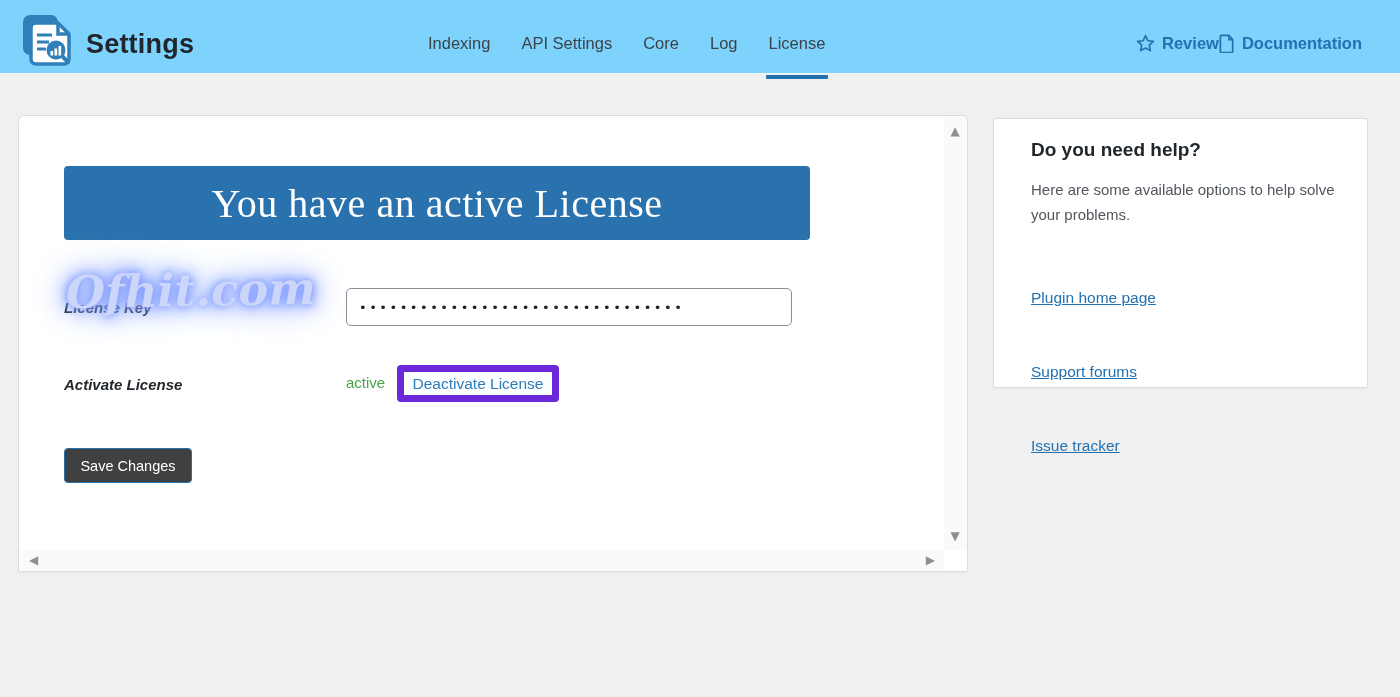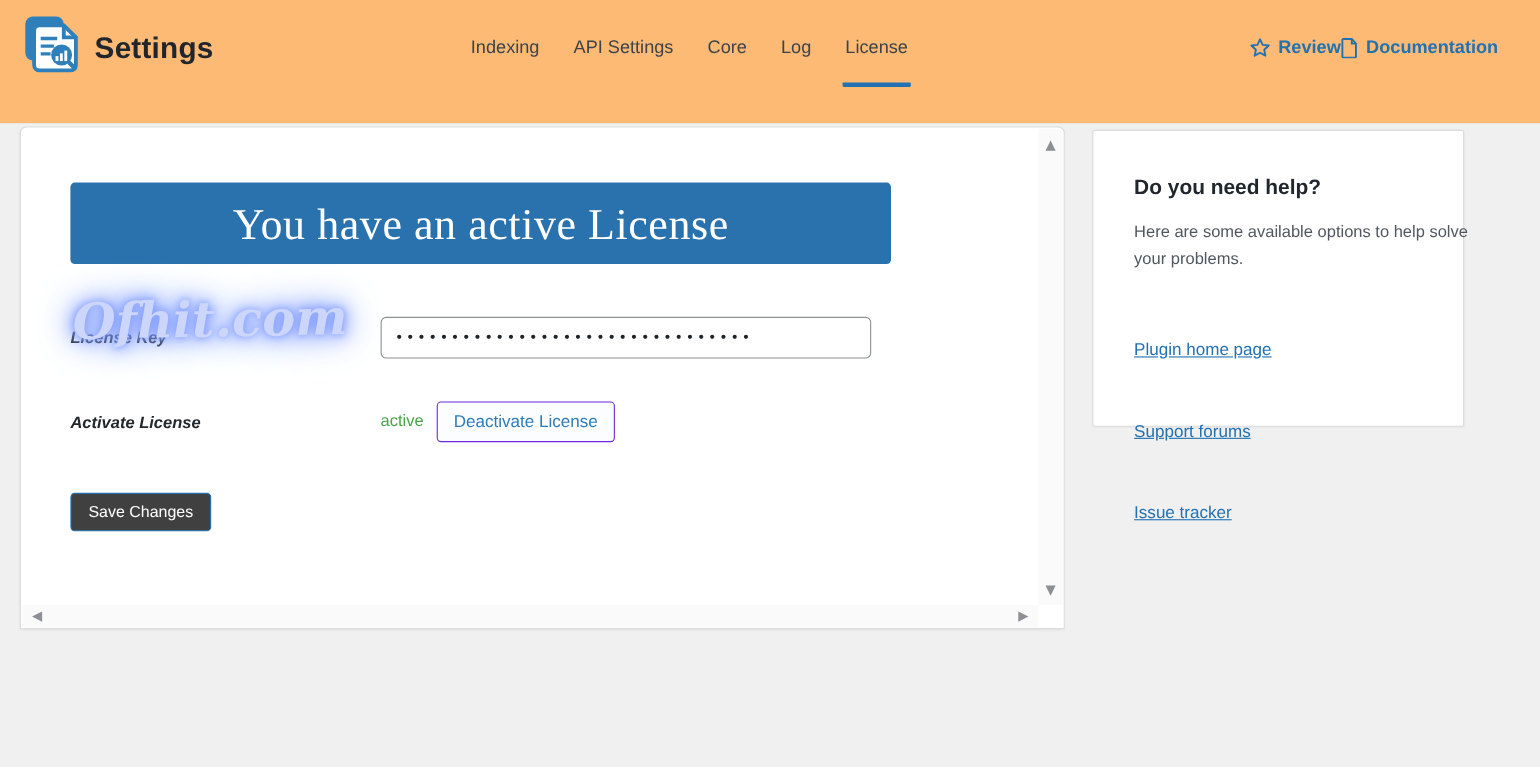--- a/index.html
+++ b/index.html
@@ -6,22 +6,22 @@
   html, body { width: 1400px; height: 697px; overflow: hidden; }
   body {
     font-family: "Liberation Sans", sans-serif;
     background: #f0f0f1;
     color: #1d2327;
     position: relative;
   }
 
   
   .header {
-    position: absolute; top: 0; left: 0; width: 1400px; height: 112px;
-    background: #fdba74;
+    position: absolute; top: 0; left: 0; width: 1400px; height: 73px;
+    background: #7dd3fc;
   }
   .logo {
     position: absolute; left: 22px; top: 14px; width: 52px; height: 54px;
   }
   .app-title {
     position: absolute; left: 86px; top: 0; height: 88px;
     display: flex; align-items: center;
     font-size: 27px; font-weight: 700; color: #20262b; letter-spacing: 0.2px;
   }
   .tabs {
@@ -102,38 +102,38 @@
     text-shadow: 0 0 6px #8aa2ff, 0 0 14px #6b8cff, 0 0 26px #7d9bff, 0 0 40px #9db3ff;
     pointer-events: none; white-space: nowrap;
   }
 
   .status-active {
     position: absolute; left: 327px; top: 258px;
     font-size: 15px; color: #46a546;
   }
   .deactivate-btn {
     position: absolute; left: 378px; top: 249px; width: 162px; height: 37px;
-    background: #fbfdff; border: 1px solid #6d28d9; border-radius: 4px;
+    background: #fbfdff; border: 7px solid #6d28d9; border-radius: 4px;
     color: #2e7cb8; font-size: 15.5px; cursor: pointer;
     display: flex; align-items: center; justify-content: center;
     font-family: "Liberation Sans", sans-serif;
   }
   .save-btn {
     position: absolute; left: 45px; top: 332px; width: 128px; height: 35px;
     background: #404040; border: 1px solid #2271b1; border-radius: 4px;
     color: #ffffff; font-size: 14.5px; cursor: pointer;
     display: flex; align-items: center; justify-content: center;
     font-family: "Liberation Sans", sans-serif;
   }
 
   
   .help-box {
-    position: absolute; left: 993px; top: 118px; width: 338px; height: 270px;
+    position: absolute; left: 993px; top: 118px; width: 375px; height: 270px;
     background: #ffffff; border: 1px solid #dcdcde; border-radius: 2px;
-    padding: 41px 30px 0 37px;
+    padding: 20px 30px 0 37px;
     box-shadow: 0 1px 2px rgba(0,0,0,0.04);
   }
   .help-title { font-size: 19px; font-weight: 700; color: #20262b; }
   .help-desc {
     margin-top: 17px; font-size: 15px; color: #50575e; line-height: 1.65;
     width: 312px;
   }
   .help-links { margin-top: 18px; display: flex; flex-direction: column; gap: 13px; }
   .help-link {
     color: #2271b1; font-size: 15.5px; text-decoration: underline; cursor: pointer;

